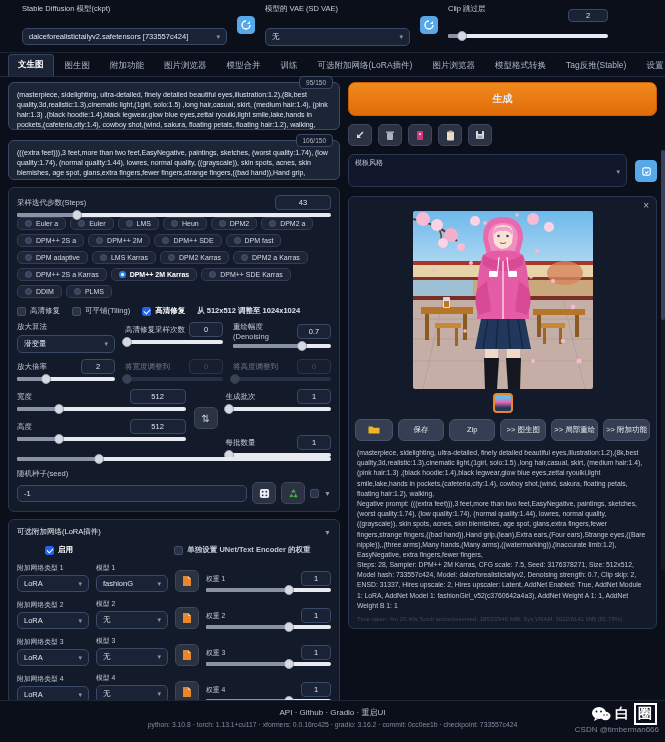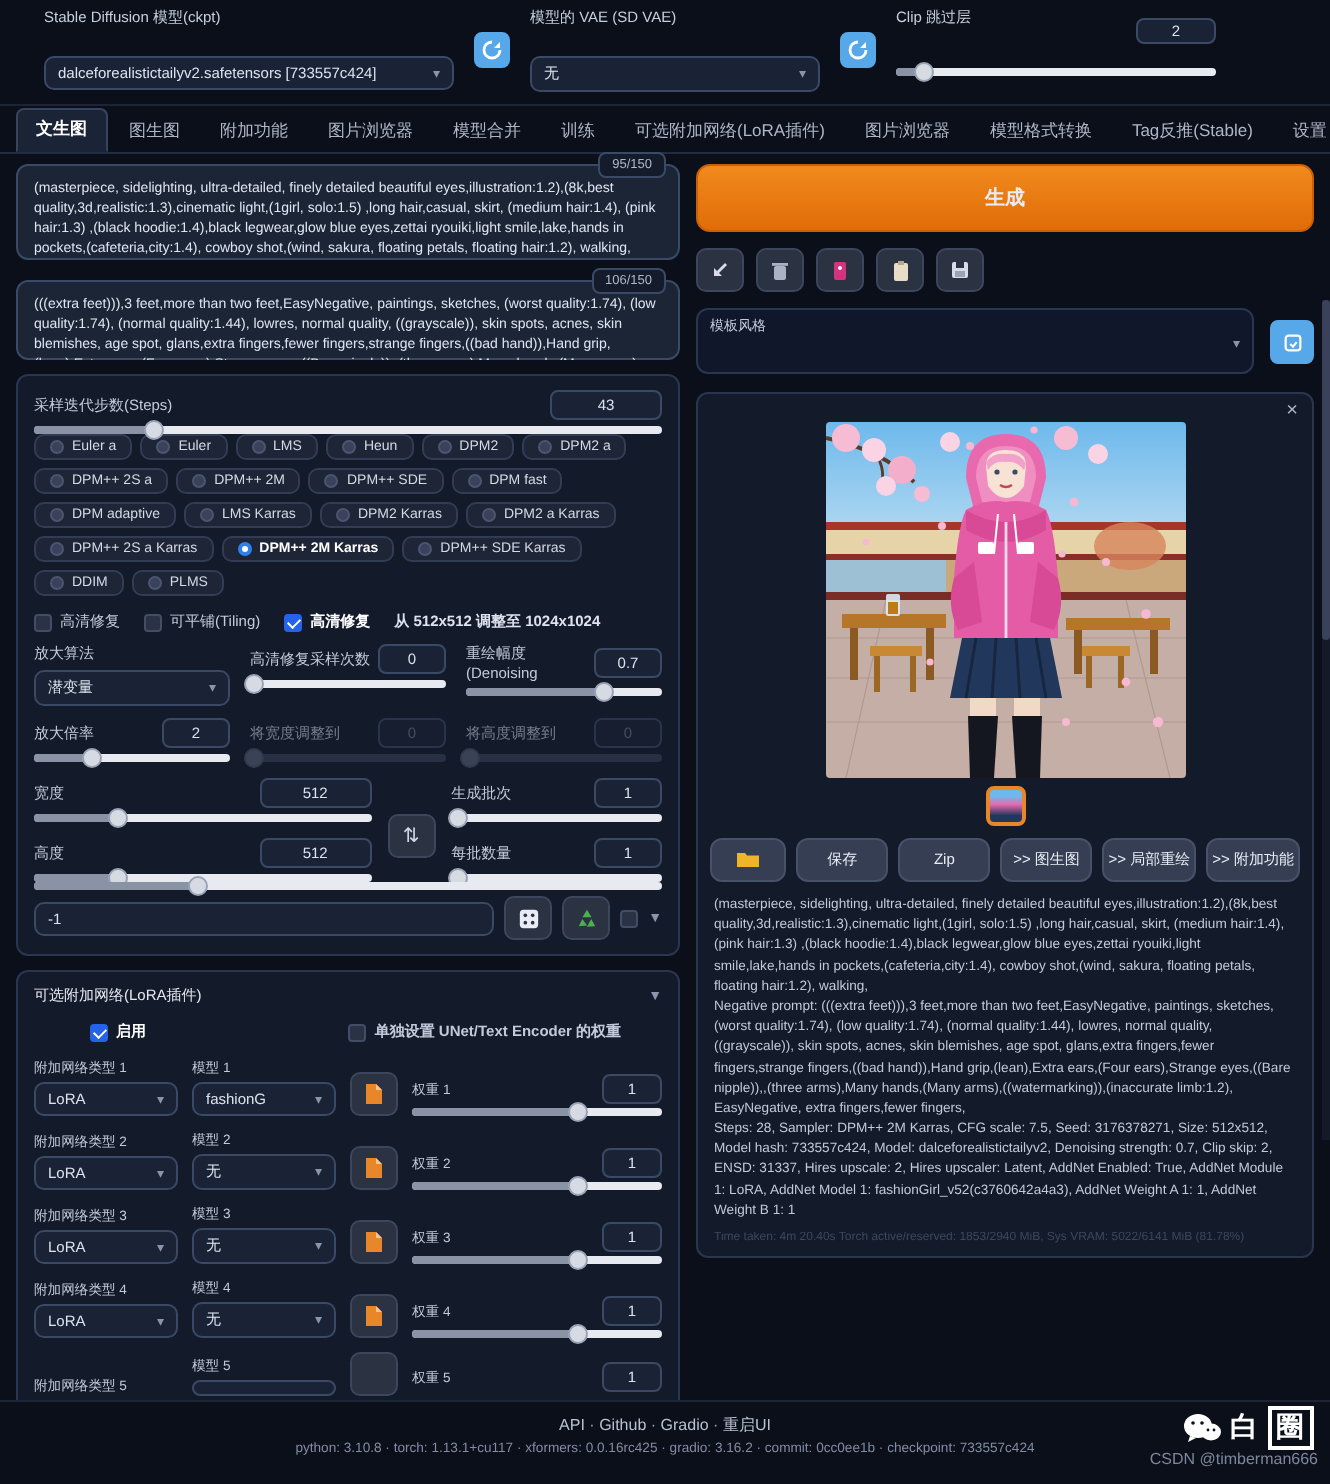--- a/index.html
+++ b/index.html
@@ -337,36 +337,37 @@
       </div>
       <div style="flex:1;">
         <div class="fieldhead">
               <span class="lbl">生成批次</span>
               <span class="val-badge" style="min-width:34px;">1</span>
             </div>
         <div class="slider">
               <div class="sl-fill" style="width:3%;"></div>
               <div class="sl-handle" style="left:3%;"></div>
             </div>
-        <div class="fieldhead" style="margin-top:8px;">
+        <div class="fieldhead" style="margin-top:24px;">
               <span class="lbl">每批数量</span>
               <span class="val-badge" style="min-width:34px;">1</span>
             </div>
         <div class="slider">
               <div class="sl-fill" style="width:3%;"></div>
               <div class="sl-handle" style="left:3%;"></div>
             </div>
       </div>
     </div>
 
     <div class="slider">
           <div class="sl-fill" style="width:26%;"></div>
           <div class="sl-handle" style="left:26%;"></div>
         </div>
 
+    <div class="lbl" style="margin-top:8px;">随机种子(seed)</div>
     <div class="row" style="gap:5px;margin-top:3px;">
       <div class="dd" style="flex:1;">
             <span>-1</span>
           </div>
       <div class="sq-btn">
         <svg width="11" height="11" viewBox="0 0 12 12">
               <rect x="1" y="1" width="10" height="10" rx="2" fill="#e8ecf4"></rect>
               <circle cx="4" cy="4" r="1" fill="#2b3242"></circle>
               <circle cx="8" cy="8" r="1" fill="#2b3242"></circle>
               <circle cx="8" cy="4" r="1" fill="#2b3242"></circle>

